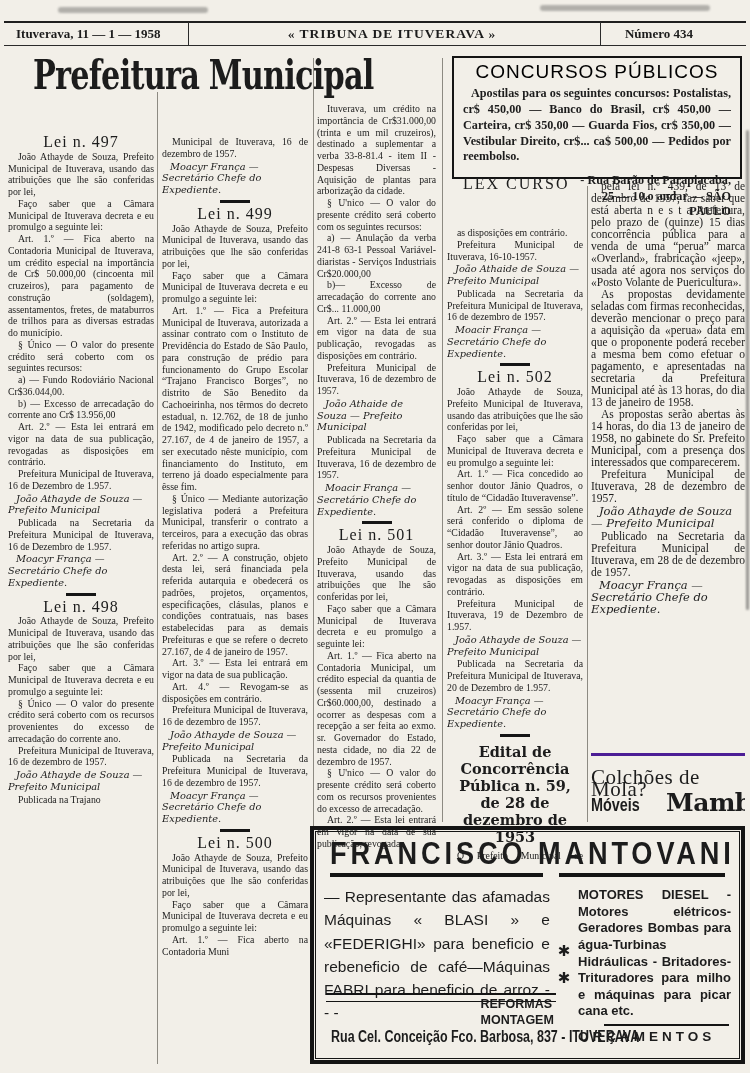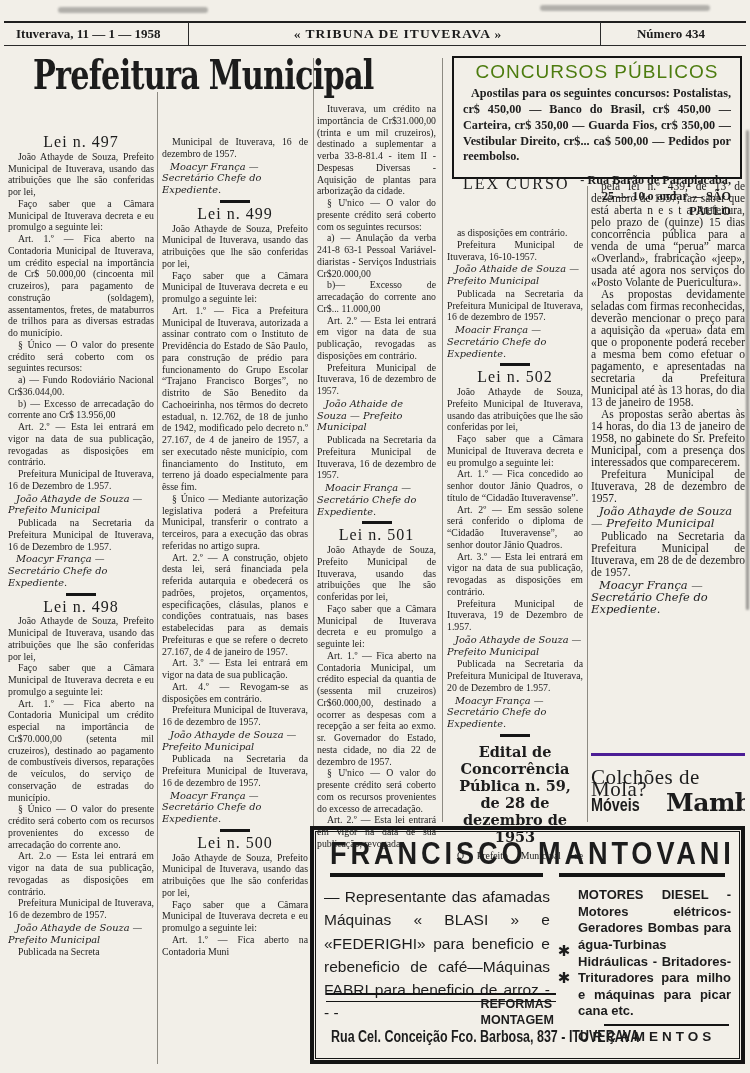--- a/index.html
+++ b/index.html
@@ -3,21 +3,21 @@
 <meta charset="utf-8">
 <style>
   html,body{margin:0;padding:0;background:#d8d5cd;}
   .page{position:relative;width:750px;height:1073px;margin:0 auto;background:#f2efe8;
         overflow:hidden;font-family:"Liberation Serif",serif;color:#1c1c1c;}
   
   .smudge{position:absolute;background:#3a3a3a;opacity:.35;border-radius:4px;filter:blur(1px);}
   
   .hr-top{position:absolute;left:4px;right:4px;top:21px;height:2px;background:#1f1f1f;}
   .hr-bot{position:absolute;left:4px;right:4px;top:45px;height:1px;background:#2b2b2b;}
-  .mast{position:absolute;left:4px;right:4px;top:22px;height:23px;display:flex;align-items:center;}
+  .mast{position:absolute;left:4px;right:16px;top:22px;height:23px;display:flex;align-items:center;}
   .mast-date{width:184px;padding-left:12px;font-weight:700;font-size:13px;white-space:nowrap;}
   .mast-title{flex:1;text-align:center;font-weight:700;font-size:13.5px;letter-spacing:1px;white-space:nowrap;}
   .mast-num{width:150px;text-align:center;font-weight:700;font-size:13px;white-space:nowrap;}
   .mast-div{position:absolute;top:22px;height:23px;width:1px;background:#2b2b2b;}
   
   .headline{position:absolute;left:2px;top:50px;width:310px;text-align:center;
             font-family:"DejaVu Serif",serif;font-weight:700;font-size:38px;letter-spacing:-1px;
             white-space:nowrap;transform:scale(.80,1.08);transform-origin:top center;}
   
   .vdiv{position:absolute;width:1px;background:#8d8a82;}
@@ -28,21 +28,21 @@
   .np{margin:0;text-indent:10px;text-align:justify;}
   .sig{margin:1px 0;text-indent:8px;font-style:italic;font-family:"DejaVu Serif",serif;}
   .law-h{text-align:center;font-size:16px;font-weight:400;letter-spacing:1px;margin:5px 0 3px;}
   .law-rule{width:30px;height:3px;background:#151515;margin:4px auto 3px;}
   .edital-h{font-family:"DejaVu Serif",serif;font-weight:700;font-size:14.5px;line-height:1.18;
             text-align:center;margin:6px 0 5px;}
   
   .cbox{position:absolute;left:452px;top:56px;width:290px;height:123px;border:2px solid #141414;
         box-sizing:border-box;padding:3px 9px;}
   .cbox-title{text-align:center;font-family:"Liberation Sans",sans-serif;font-size:19px;
-              letter-spacing:1px;color:#4d7c0f;}
+              letter-spacing:1px;color:#000000;}
   .cbox-body{font-size:12.2px;line-height:1.3;font-weight:700;text-align:justify;margin:3px 0 0;text-indent:8px;}
   .cbox-lex{display:flex;align-items:flex-start;margin-top:8px;}
   .lex-name{font-size:16px;letter-spacing:2px;white-space:nowrap;padding-top:2px;}
   .lex-addr{flex:1;font-weight:700;font-size:12.2px;line-height:1.25;text-align:right;margin:0 0 0 4px;}
   
   .mambrim{margin-top:5px;border-top:3px solid #4c1d95;padding-top:15px;}
   .mam1{font-size:21px;letter-spacing:.5px;}
   .mam2{display:flex;align-items:baseline;gap:14px;margin-top:2px;white-space:nowrap;}
   .mam2a{font-family:"Liberation Sans",sans-serif;font-weight:700;font-size:18px;display:inline-block;
          transform:scaleX(.8);transform-origin:left;}
@@ -116,26 +116,24 @@
         <p class="np">b) — Excesso de arrecadação do corrente ano Cr$ 13.956,00</p>
         <p class="np">Art. 2.º — Esta lei entrará em vigor na data de sua publicação, revogadas as disposições em contrário.</p>
         <p class="np">Prefeitura Municipal de Ituverava, 16 de Dezembro de 1.957.</p>
         <p class="sig">João Athayde de Souza — Prefeito Municipal</p>
         <p class="np">Publicada na Secretaria da Prefeitura Municipal de Ituverava, 16 de Dezembro de 1.957.</p>
         <p class="sig">Moacyr França — Secretário Chefe do Expediente.</p>
         <div class="law-rule"></div>
         <div class="law-h">Lei n. 498</div>
         <p class="np">João Athayde de Souza, Prefeito Municipal de Ituverava, usando das atribuições que lhe são conferidas por lei,</p>
         <p class="np">Faço saber que a Câmara Municipal de Ituverava decreta e eu promulgo a seguinte lei:</p>
-        <p class="np">Art. 1.º — Fica aberto na Contadoria Municipal um crédito especial na importância de Cr$70.000,00 (setenta mil cruzeiros), destinado ao pagamento de combustíveis diversos, reparações de veículos, do serviço de conservação de estradas do município.</p>
         <p class="np">§ Único — O valor do presente crédito será coberto com os recursos provenientes do excesso de arrecadação do corrente ano.</p>
-        <p class="np">Art. 2.o — Esta lei entrará em vigor na data de sua publicação, revogadas as disposições em contrário.</p>
         <p class="np">Prefeitura Municipal de Ituverava, 16 de dezembro de 1957.</p>
         <p class="sig">João Athayde de Souza — Prefeito Municipal</p>
-        <p class="np">Publicada na Secreta</p>
+        <p class="np">Publicada na Trajano</p>
       </div>
   </div>
 
   <div class="col small" style="left:162px;top:97px;width:146px;height:972px;">
     <div>
         <p class="np">Municipal de Ituverava, 16 de dezembro de 1957.</p>
         <p class="sig">Moacyr França — Secretário Chefe do Expediente.</p>
         <div class="law-rule"></div>
         <div class="law-h">Lei n. 499</div>
         <p class="np">João Athayde de Souza, Prefeito Municipal de Ituverava, usando das atribuições que lhe são conferidas por lei,</p>

